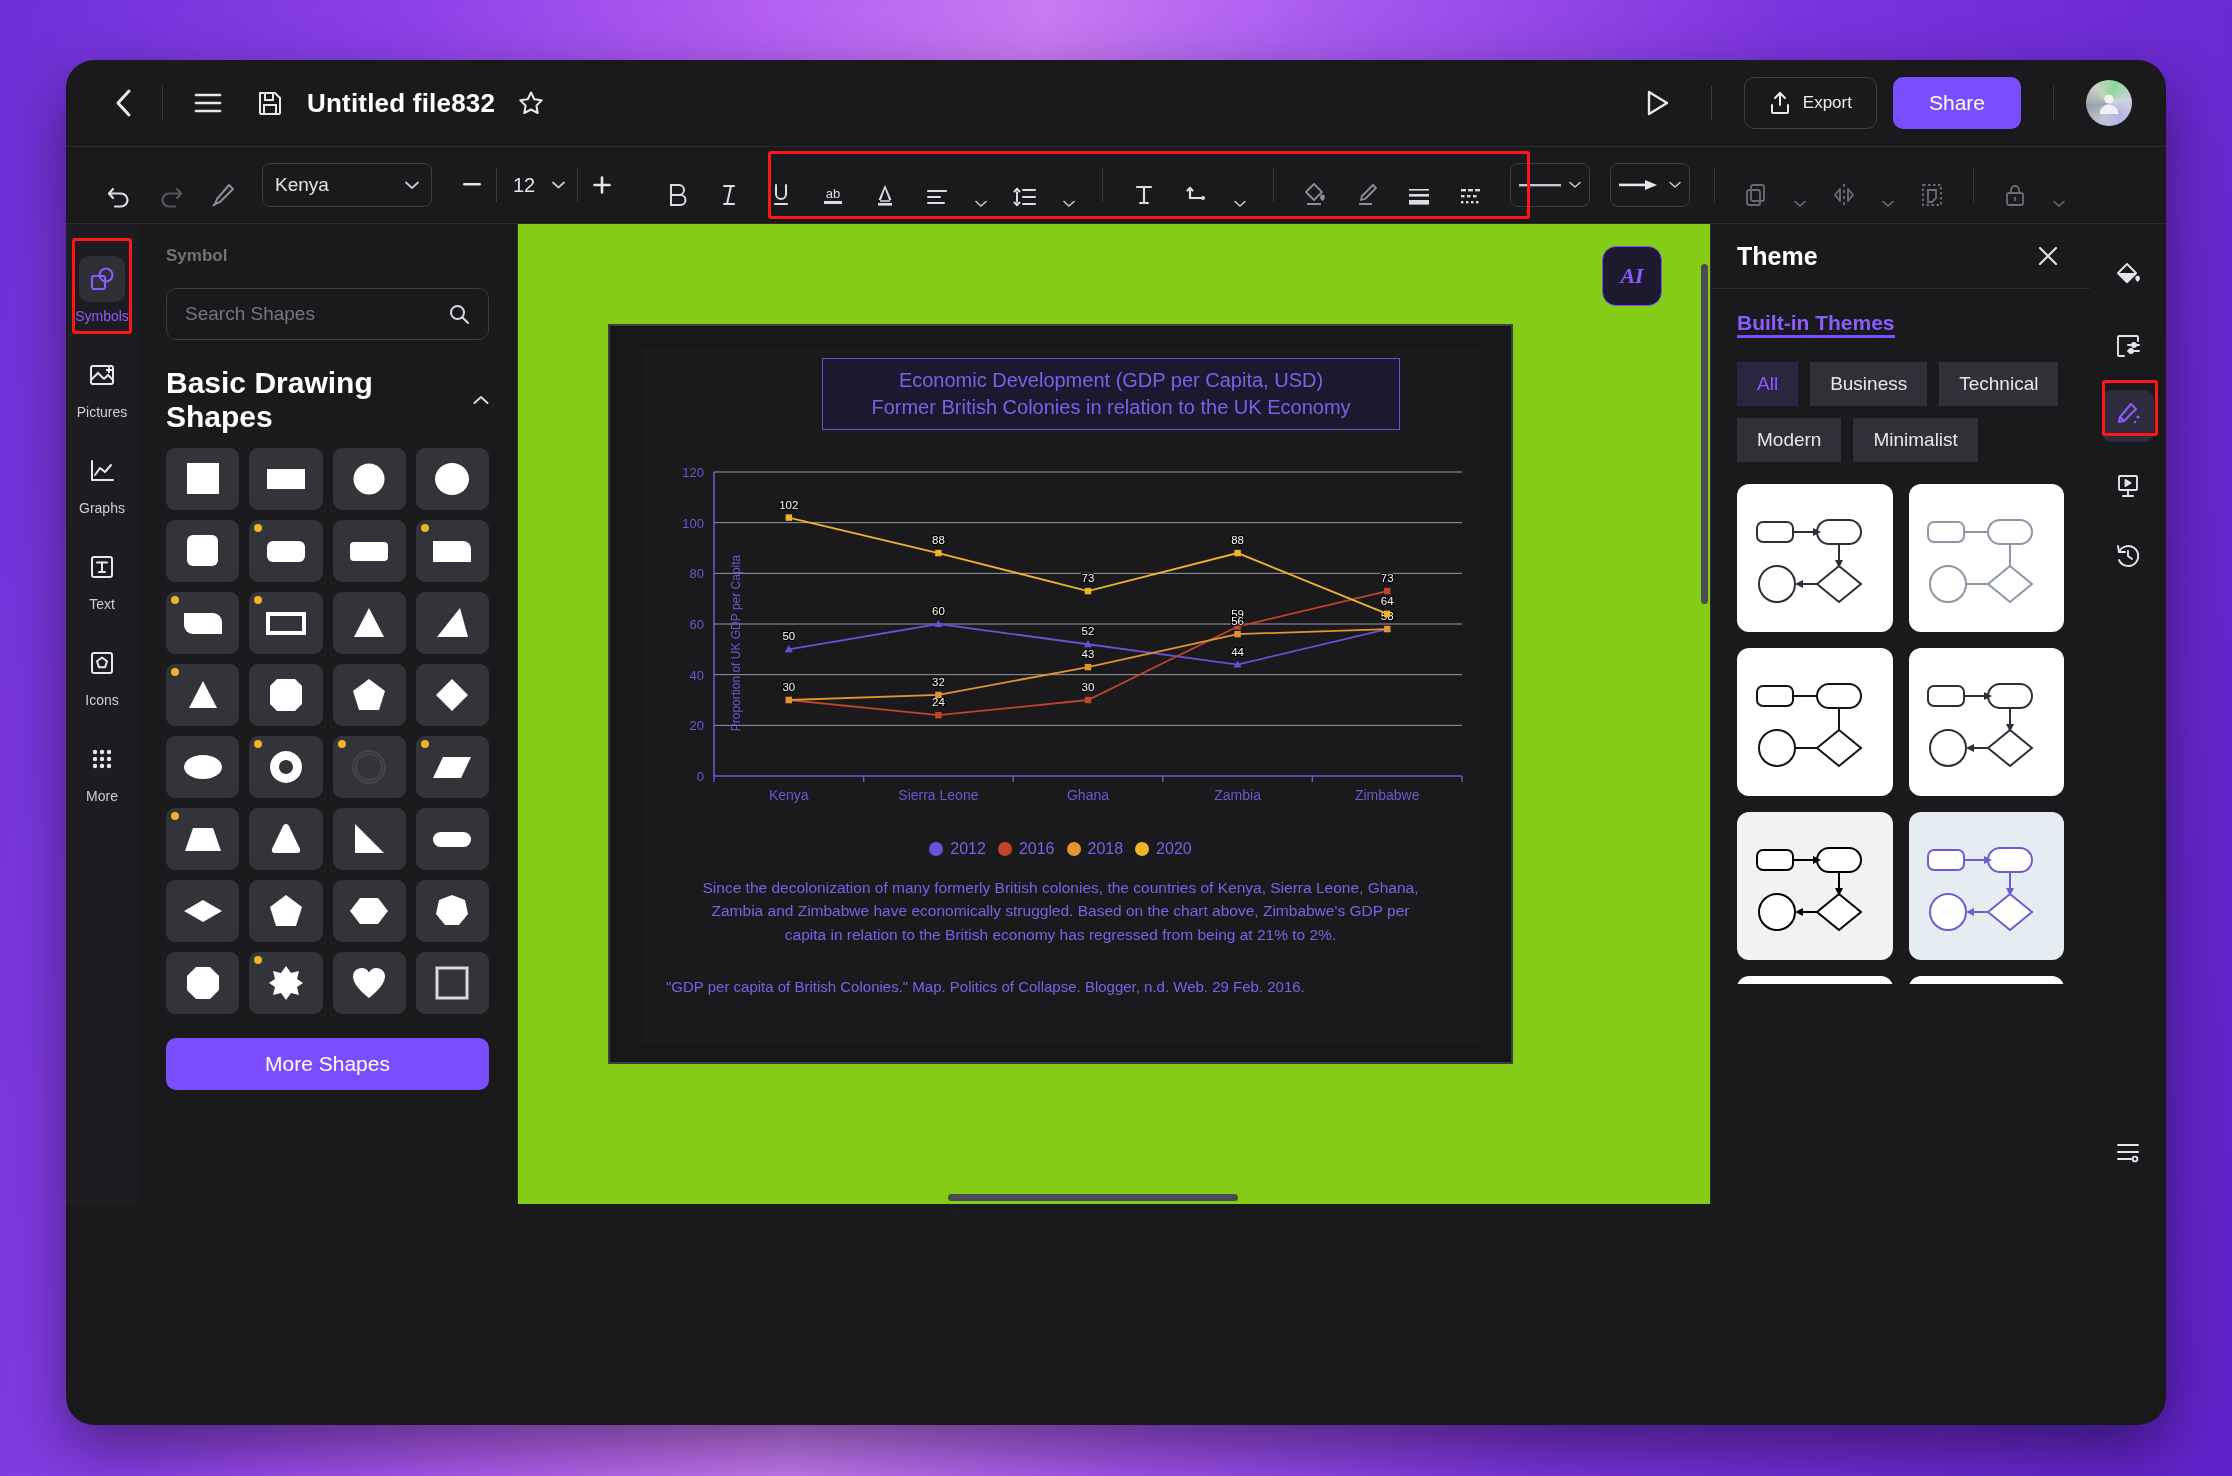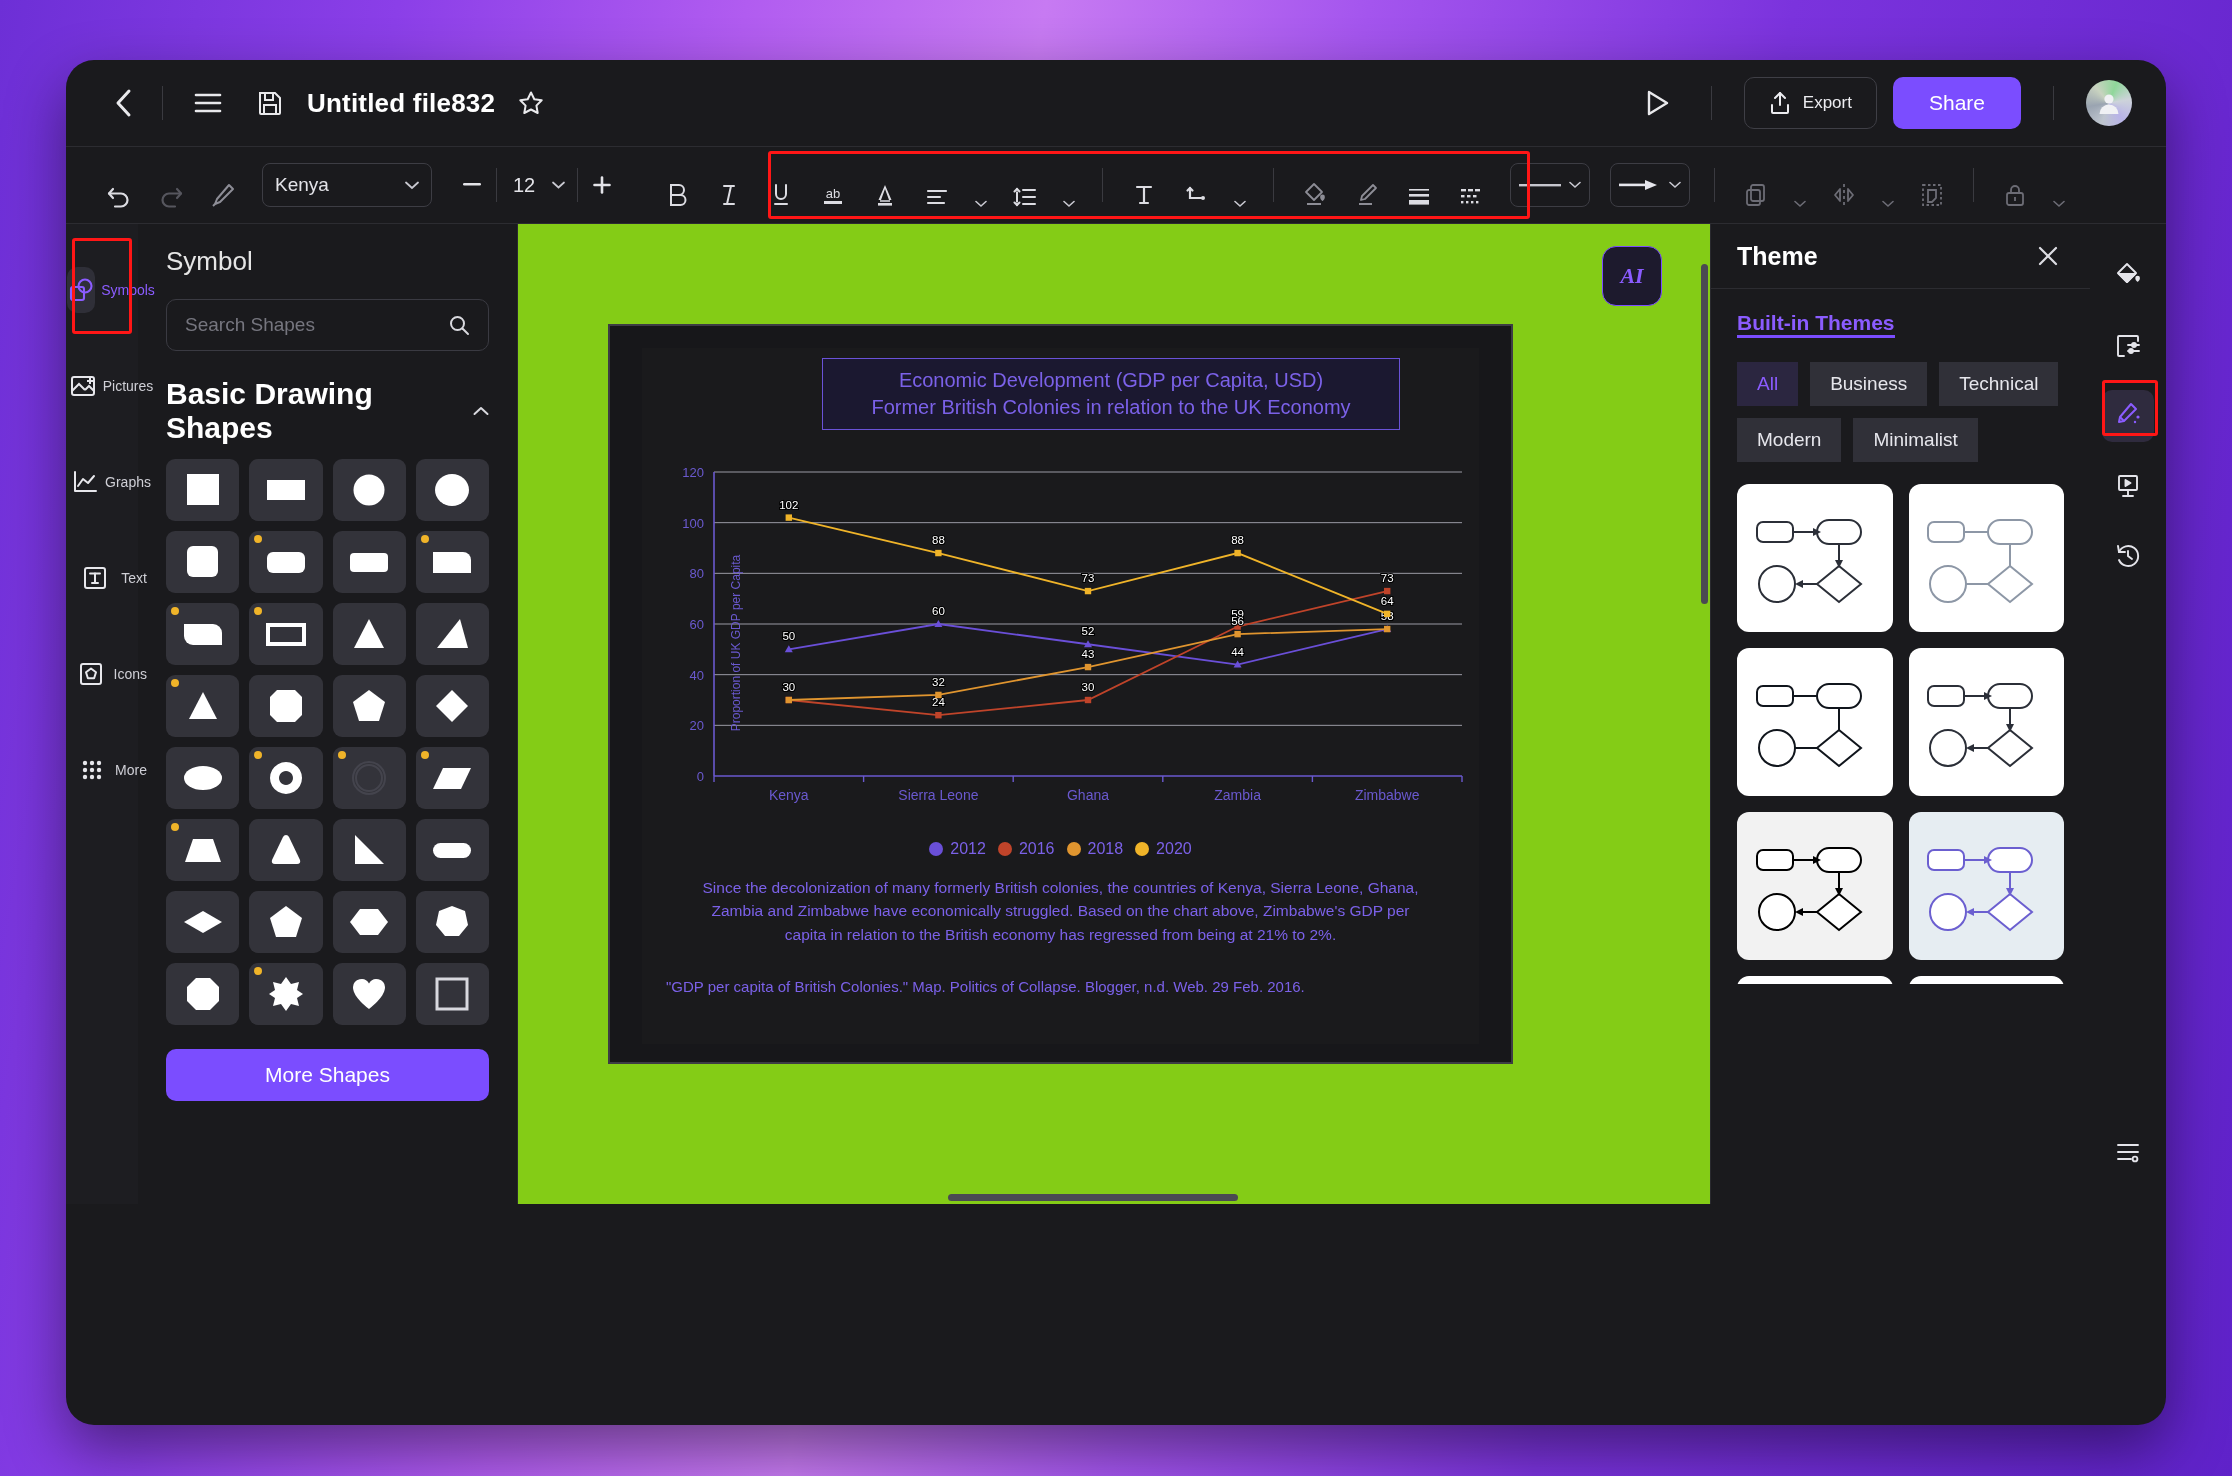--- a/index.html
+++ b/index.html
@@ -56,29 +56,29 @@
   #size-value{ min-width:42px; font-size:20px;} 
   #size-caret{ width:26px;}
   .divline{ width:1px;height:34px;background:#3a3a40;margin:0 12px;}
   .redbox{ position:absolute; border:3px solid #ff1616; border-radius:3px; pointer-events:none; }
   #redbox-format{ left:702px; top:4px; width:762px; height:68px; }
   .linepick{ width:80px;height:44px;border:1px solid #3d3d44;border-radius:8px;display:flex;align-items:center;justify-content:center;gap:8px;color:#dcdce2;cursor:pointer;}
   
   #body-row{ display:flex; height:980px; }
   
   #left-rail{ width:72px; background:#1d1d21; padding-top:18px; flex:none; position:relative;}
-  .rail-item{ width:72px; height:96px; display:flex;flex-direction:row;align-items:center;justify-content:center;gap:6px; cursor:pointer;margin-left:9px;}
+  .rail-item{ width:72px; height:96px; display:flex;flex-direction:column;align-items:center;justify-content:center;gap:6px; cursor:pointer;}
   .rail-ico{ width:46px;height:46px;border-radius:10px;display:flex;align-items:center;justify-content:center;color:#e7e7ec;}
   .rail-item.active .rail-ico{ background:#2f2f38; color:#8b5cff;}
   .rail-item.active .rail-lbl{ color:#8b5cff;}
   .rail-lbl{ font-size:14px;color:#cfcfd6; }
   #redbox-symbols{ left:6px; top:14px; width:60px; height:96px;}
   
   #symbol-panel{ width:380px; background:#1a1a1d; border-right:1px solid #2a2a2f; padding:22px 28px 0 28px; flex:none;}
-  #symbol-title{ color:#e5e5e5;font-size:26px;font-weight:normal;}
+  #symbol-title{ color:#737373;font-size:17px;font-weight:bold;}
   #search-box{
     margin-top:22px;height:52px;border:1px solid #3a3a42;border-radius:10px;display:flex;align-items:center;
     padding:0 18px;gap:10px;
   }
   #search-input{ flex:1;background:transparent;border:none;outline:none;color:#d9d9df;font-size:19px;font-family:inherit;}
   #search-input::placeholder{ color:#76767f;}
   #section-header{ margin-top:26px;display:flex;align-items:center;color:#fff;font-size:30px;font-weight:bold;cursor:pointer;}
   #section-header .cv{ margin-left:auto;color:#d8d8de;}
   #shape-grid{ margin-top:14px; display:grid; grid-template-columns:repeat(4,1fr); gap:10px;}
   .shape-cell{ position:relative; height:62px;background:#33333a;border-radius:9px;display:flex;align-items:center;justify-content:center;cursor:pointer;}

